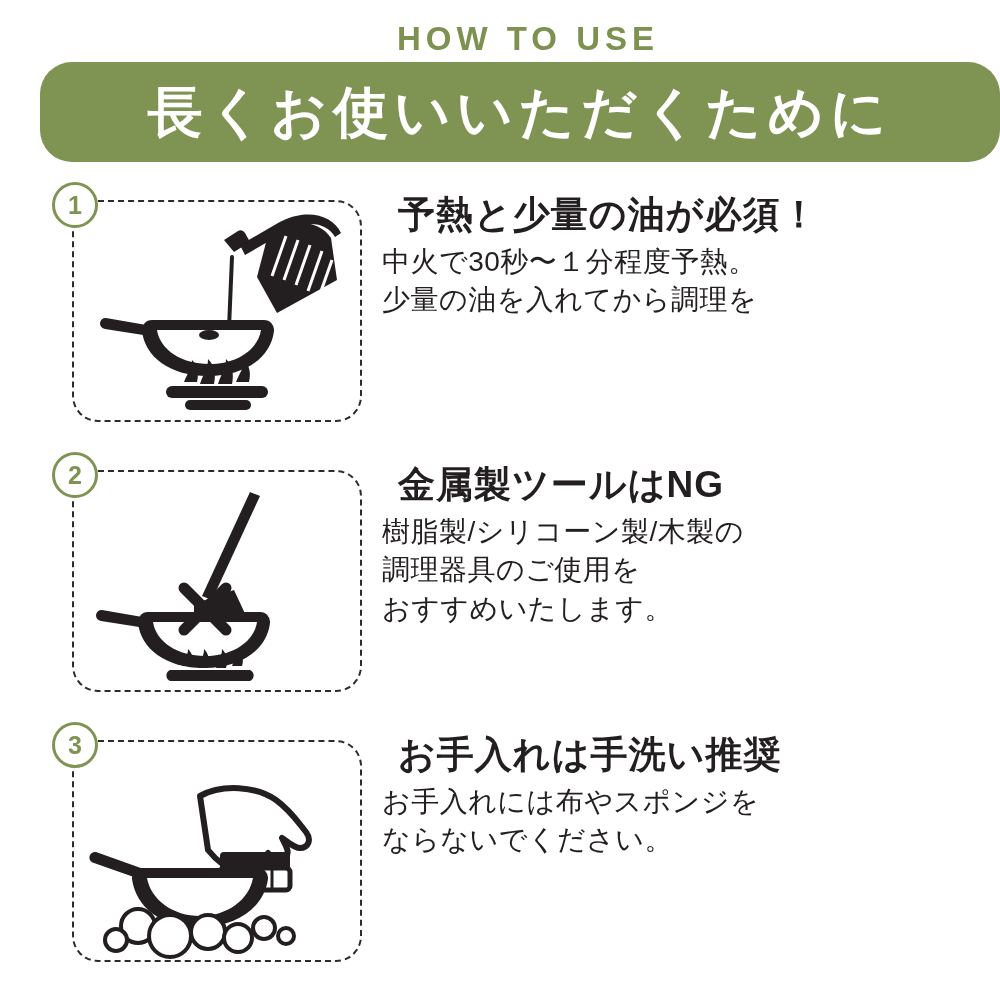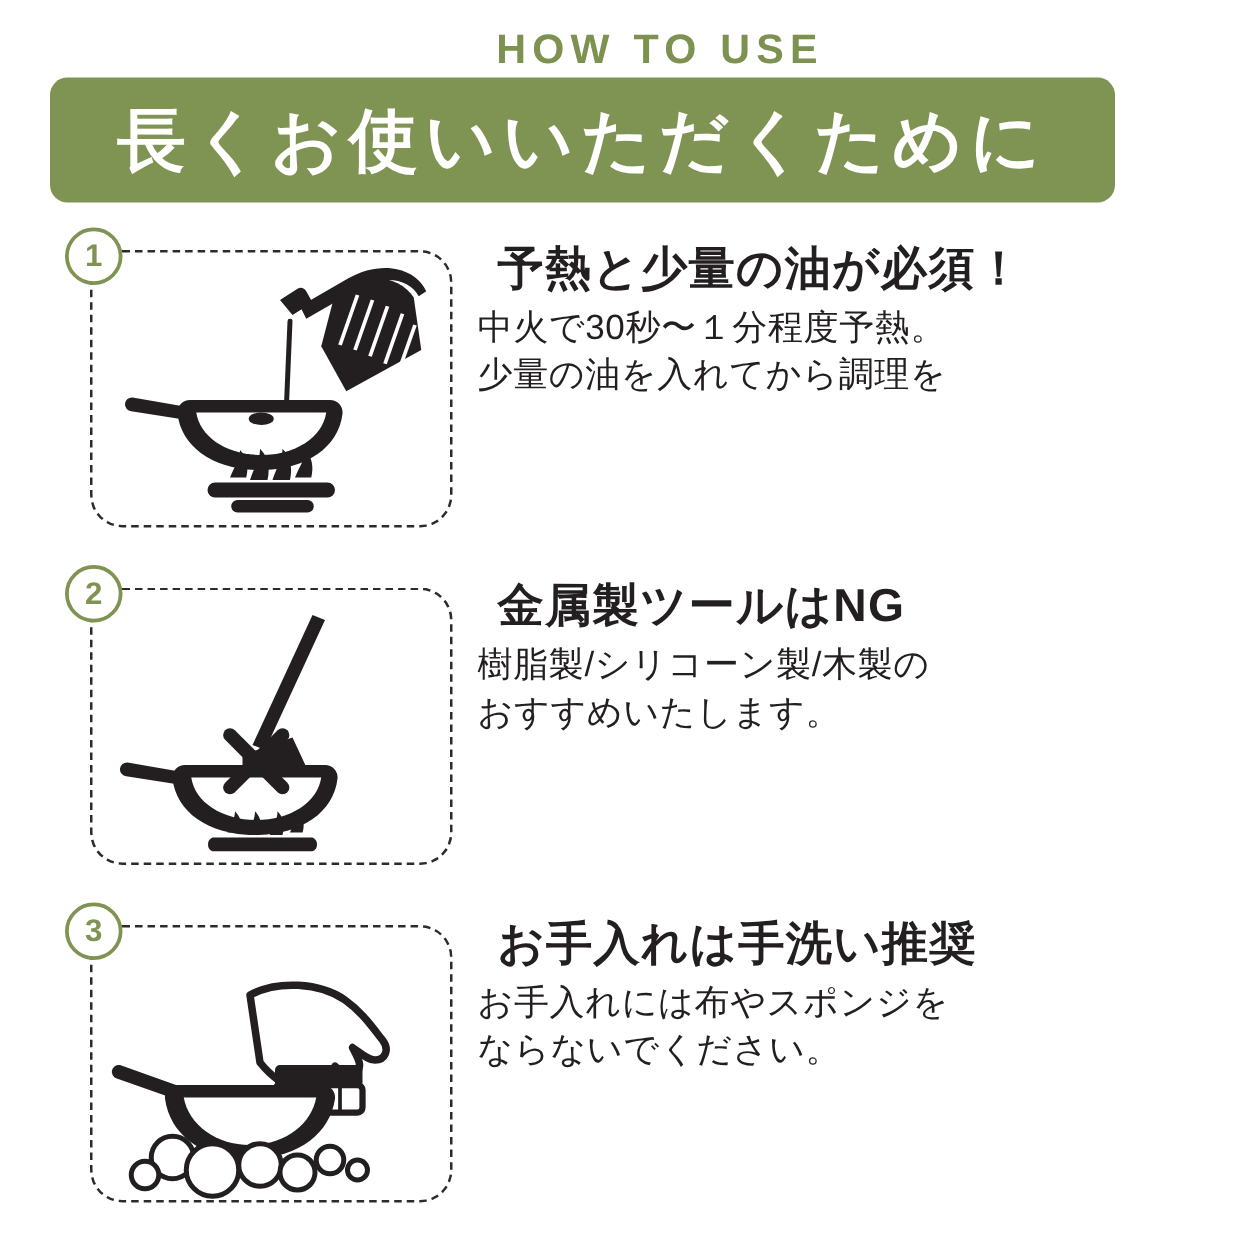--- a/index.html
+++ b/index.html
@@ -32,24 +32,24 @@
     font-weight: bold;
     letter-spacing: 5px;
     color: #7d9150;
     line-height: 1;
     padding-left: 28px;
   }
   .title-band {
     position: absolute;
     top: 62px;
     left: 40px;
-    width: 852px;
+    width: 960px;
     height: 100px;
     background: #7f9352;
-    border-radius: 14px;
+    border-radius: 32px;
     display: flex;
     align-items: center;
     justify-content: center;
   }
   .title-band .title-text {
     color: #ffffff;
     font-size: 55px;
     font-weight: bold;
     letter-spacing: 6px;
     line-height: 1;
@@ -222,20 +222,21 @@
             <path d="M144 198 c3 -9 6 -12 6 -19 5 5 6 12 4 19 z"></path>
             <path d="M160 196 c3 -8 6 -11 6 -17 5 5 6 11 4 17 z"></path>
             <path d="M98 200 h80 a6 6 0 0 1 0 11 h-80 a6 6 0 0 1 0 -11 z"></path>
           </g>
         </svg>
         <div class="badge">2</div>
       </div>
       <div class="text-col">
         <div class="step-head">金属製ツールはNG</div>
         <div class="step-line">樹脂製/シリコーン製/木製の</div>
+        <div class="step-line">調理器具のご使用を</div>
         <div class="step-line">おすすめいたします。</div>
       </div>
     </div>
 
     <div class="step">
       <div class="illus-wrap">
         <div class="illus-box"></div>
         <svg class="illus-svg" viewBox="0 0 290 222">
 
           <g fill="#ffffff" stroke="#231f20" stroke-width="6" stroke-linejoin="round" stroke-linecap="round">

